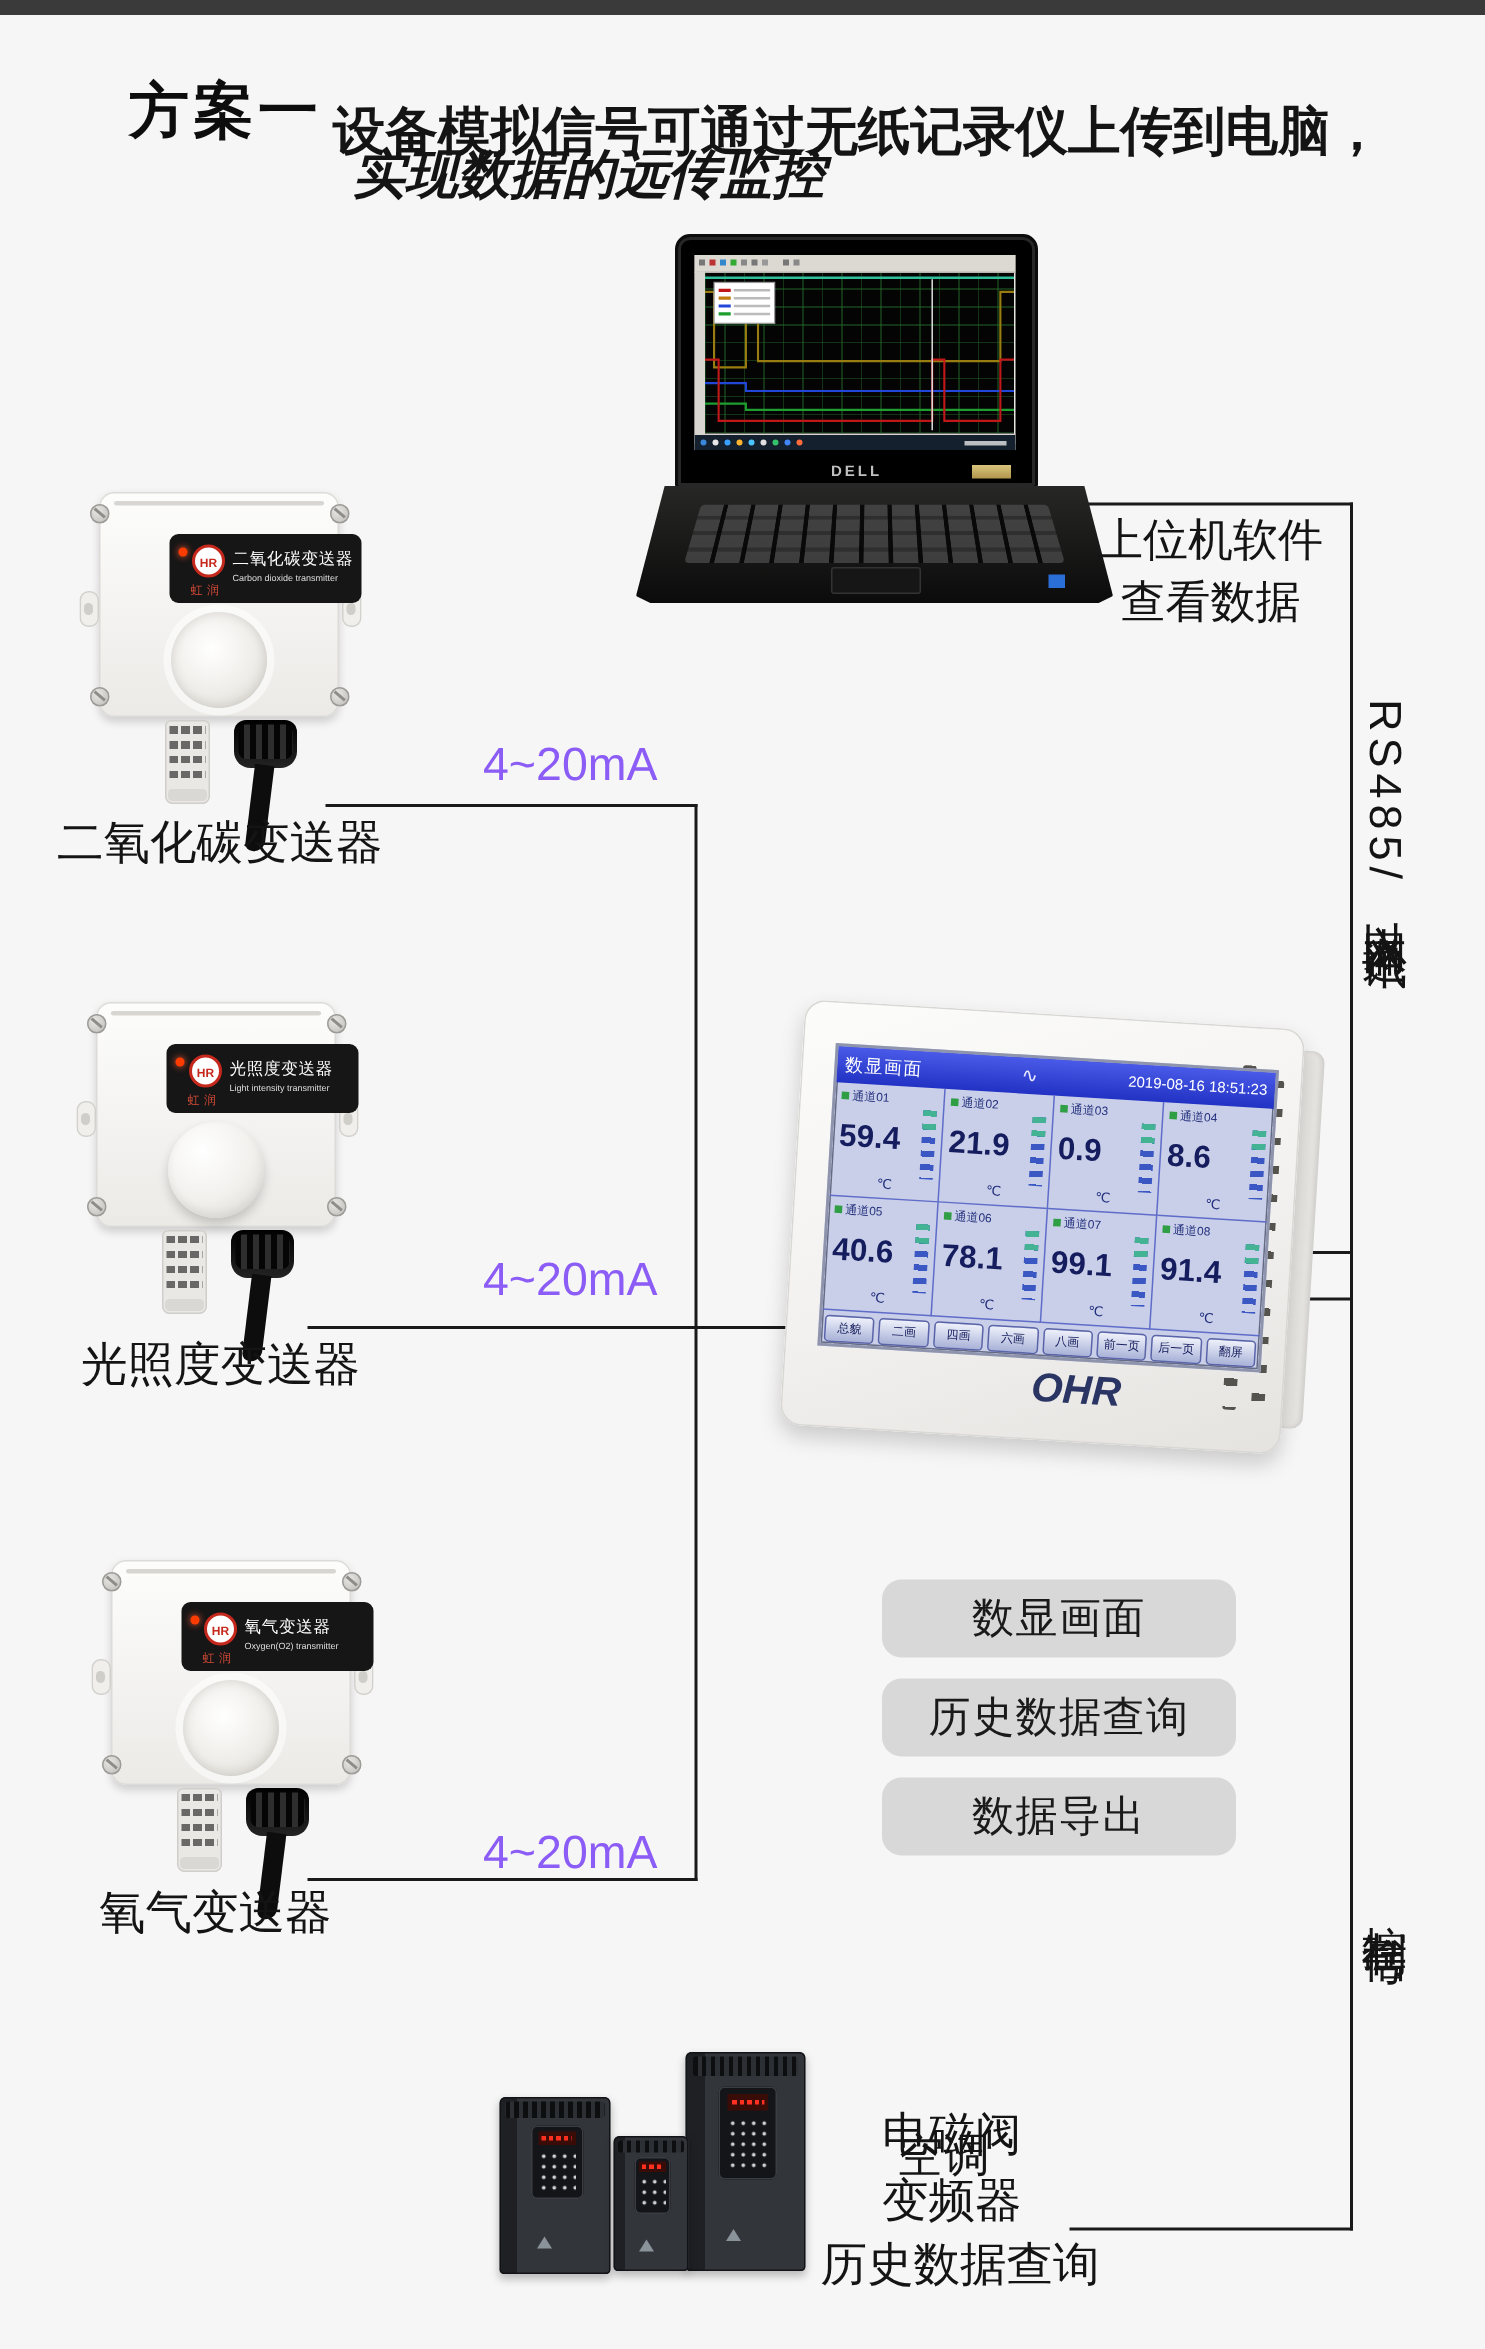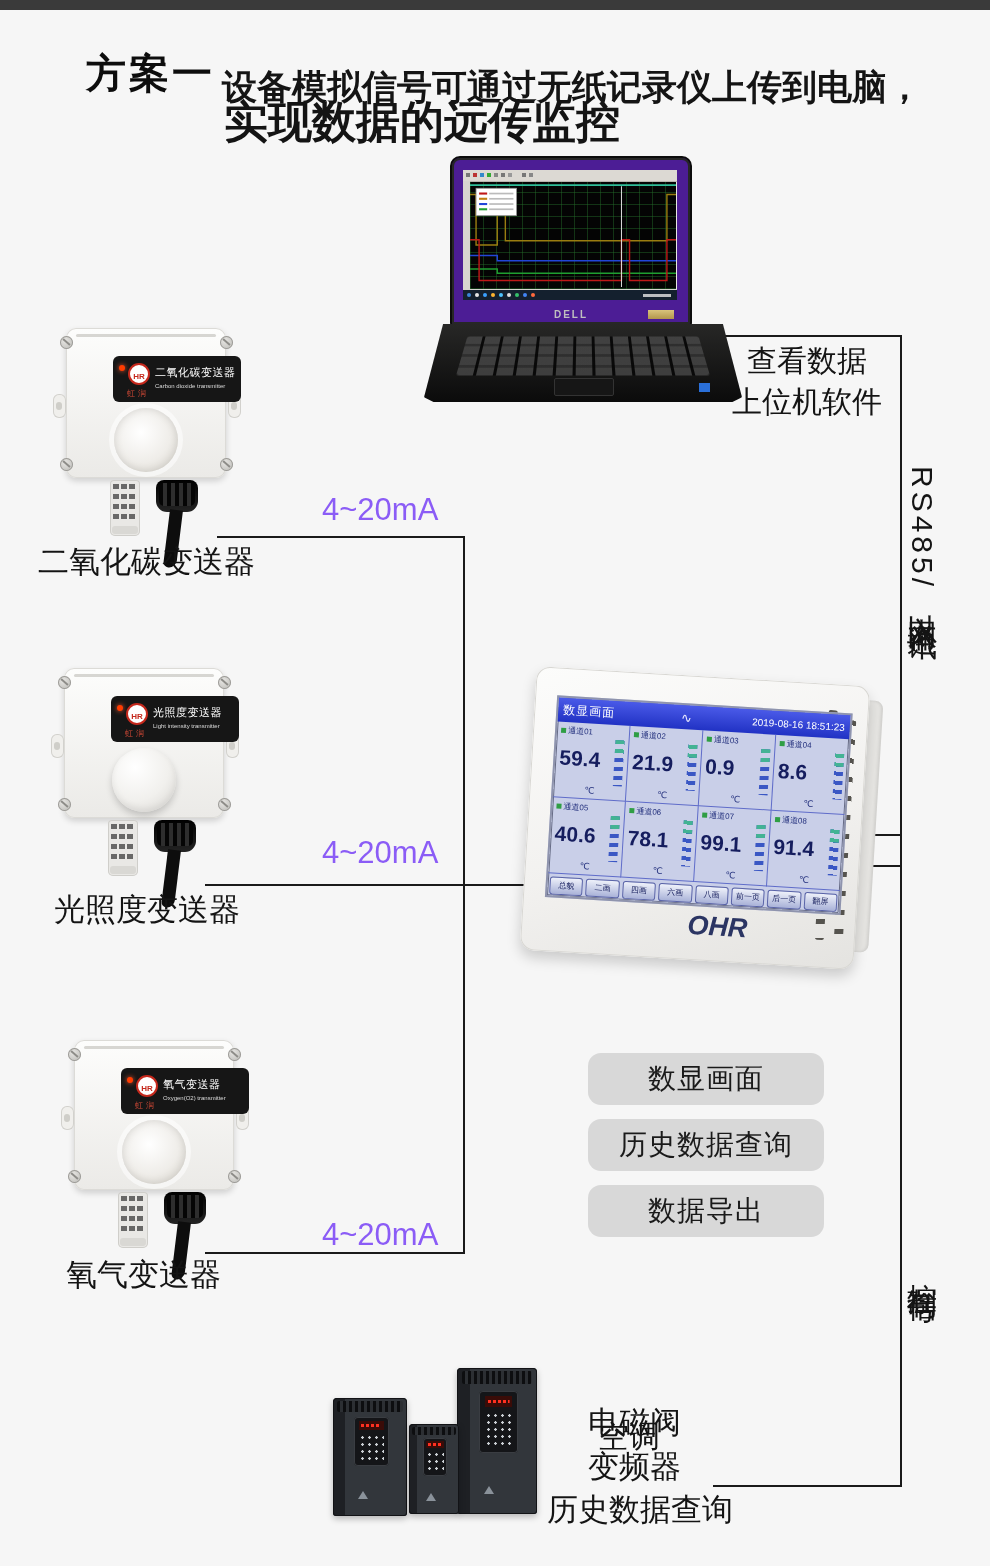--- a/index.html
+++ b/index.html
@@ -4,21 +4,21 @@
 <style>
   html,body{margin:0;padding:0;background:#e9e9e9;}
   .stage{position:relative;width:990px;height:1566px;background:#f6f6f6;overflow:hidden;
          font-family:"Liberation Sans","DejaVu Sans",sans-serif;color:#141414;}
   .abs{position:absolute;}
 
   
   .topbar{left:0;top:0;width:990px;height:10px;background:#3a3a3a;}
   .scheme{left:86px;top:46px;font-size:40px;font-weight:700;letter-spacing:3px;color:#0d0d0d;}
   .t1{left:222px;top:48px;font-size:35px;font-weight:600;margin-top:16px;}
-  .t2{left:224px;top:93px;font-size:44px;font-weight:600;}
+  .t2{left:235px;top:93px;font-size:35px;font-weight:600;font-style:italic;}
 
   
   .wire{position:absolute;background:#1a1a1a;}
   .w-lap{left:712px;top:335px;width:190px;height:2px;}
   .w-bus{left:900px;top:335px;width:2px;height:1152px;}
   .w-stub1{left:852px;top:834px;width:48px;height:2px;}
   .w-stub2{left:852px;top:865px;width:48px;height:2px;}
   .w-bot{left:713px;top:1485px;width:189px;height:2px;}
   .w-s1{left:217px;top:536px;width:248px;height:2px;}
   .w-s2{left:205px;top:884px;width:323px;height:2px;}
@@ -30,21 +30,21 @@
   .vtext{position:absolute;writing-mode:vertical-rl;text-orientation:mixed;font-size:30px;letter-spacing:4px;color:#141414;}
   .comm{left:901px;top:466px;}
   .control{left:901px;top:1260px;}
   .sig{position:absolute;font-size:31px;color:#8b5cf6;}
   .sig1{left:322px;top:492px;}.sig2{left:322px;top:835px;}.sig3{left:322px;top:1217px;}
   .cap{position:absolute;font-size:31px;color:#141414;}
   .cap1{left:38px;top:541px;}.cap2{left:54px;top:889px;}.cap3{left:66px;top:1254px;}
 
   
   .laptop{left:424px;top:156px;width:318px;height:250px;}
-  .lap-screen{position:absolute;left:26px;top:0;width:238px;height:166px;background:#4c1d95;
+  .lap-screen{position:absolute;left:26px;top:0;width:238px;height:166px;background:#000000;
       border:2px solid #0c0c0c;border-radius:10px 10px 3px 3px;box-shadow:inset 0 0 0 2px #272727;}
   .lap-display{position:absolute;left:11px;top:12px;width:214px;height:130px;background:#e8e6e2;overflow:hidden;}
   .lap-toolbar{position:absolute;left:0;top:0;right:0;height:11px;background:#dcd9d3;border-bottom:1px solid #b8b5af;}
   .lap-toolbar::before{content:"";position:absolute;left:3px;top:3px;width:4px;height:4px;background:#777;
       box-shadow:7px 0 0 #b33,14px 0 0 #38c,21px 0 0 #3a3,28px 0 0 #888,35px 0 0 #777,42px 0 0 #999,56px 0 0 #777,63px 0 0 #888;}
   .lap-yaxis{position:absolute;left:0;top:11px;width:7px;bottom:4px;background:#d8d5d0;}
   .lap-axis{position:absolute;left:7px;right:0;bottom:4px;height:7px;background:#d8d5d0;}
   .lap-plot{position:absolute;left:7px;top:12px;right:1px;bottom:11px;background:#040404;
       background-image:repeating-linear-gradient(90deg,rgba(36,110,42,.45) 0 1px,transparent 1px 13px),
                        repeating-linear-gradient(0deg,rgba(36,110,42,.45) 0 1px,transparent 1px 12px);}
@@ -222,22 +222,22 @@
       <div class="lap-brand">DELL</div>
       <div class="lap-chip"></div>
     </div>
     <div class="lap-base">
       <div class="lap-kbd"></div>
       <div class="lap-sticker"></div>
     </div>
   </div>
 
   <div class="abs lap-note">
+    <div>上位机软件</div>
     <div>查看数据</div>
-    <div>上位机软件</div>
   </div>
 
   <div class="vtext comm">RS485/以太网通讯</div>
   <div class="vtext control">控制信号</div>
 
   <div class="sensor s1">
     <div class="s-body"></div>
     <div class="screw sc-tl"></div>
     <div class="screw sc-tr"></div>
     <div class="screw sc-bl"></div>

